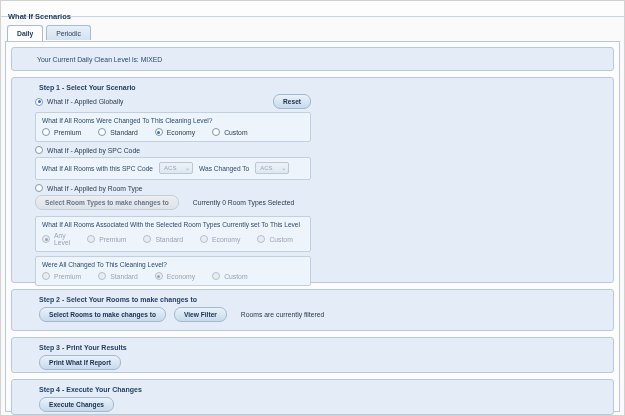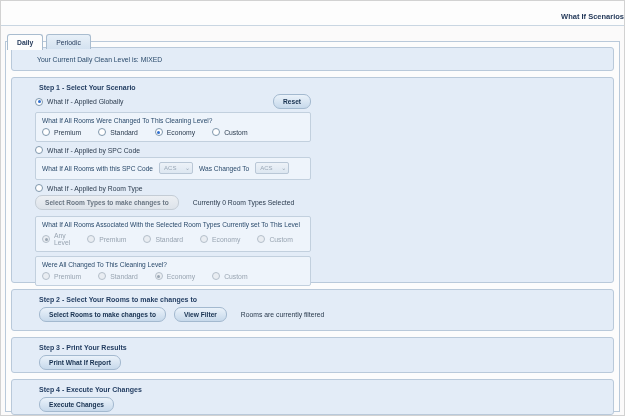--- a/index.html
+++ b/index.html
@@ -3,22 +3,22 @@
 <meta charset="utf-8">
 <style>
   * { margin:0; padding:0; box-sizing:border-box; }
   html,body { width:625px; height:416px; }
   body { font-family:"Liberation Sans", sans-serif; background:#fff; }
 
   .window { position:relative; width:625px; height:416px; background:#fbfafa;
             border:1px solid #d2d2d2; overflow:hidden; }
 
   
-  .titlebar { height:25px; padding:4px 0 0 7px; background:#fdfdfd;
-              border-bottom:1px solid #c9d6e2;text-align:right; }
+  .titlebar { height:16px; padding:4px 0 0 7px; background:#fdfdfd;
+              border-bottom:1px solid #c9d6e2; }
   .titlebar span { font-size:7.5px; font-weight:bold; color:#1f3556; }
 
   
   .tabs { display:flex; align-items:flex-end; height:23px; padding-left:6px; }
   .tab { font-size:6.8px; color:#1f3556; padding:4px 9px 3px 9px; margin-right:3px;
          border:1px solid #a9bccf; border-bottom:none; border-radius:3px 3px 0 0;
          background:linear-gradient(#e8f0f8,#d4e2f0); cursor:pointer; position:relative; z-index:2; }
   .tab.active { background:#fdfdfd; font-weight:bold; margin-bottom:-1px; padding-bottom:4px; }
 
   

